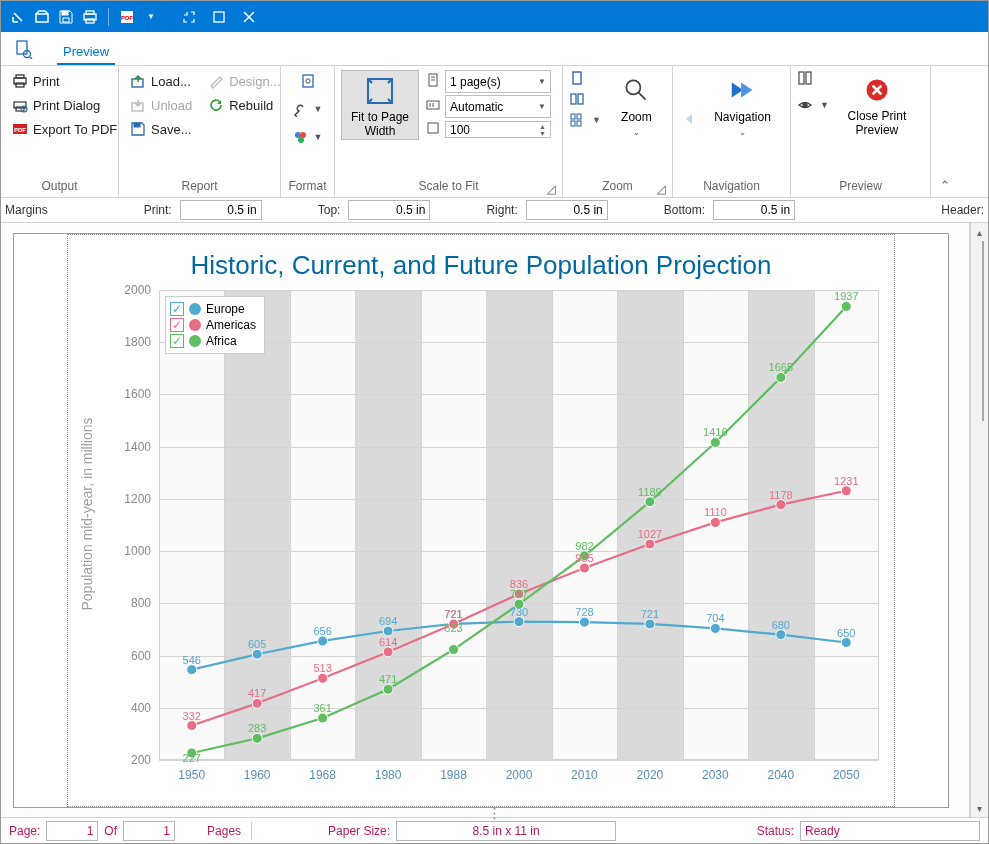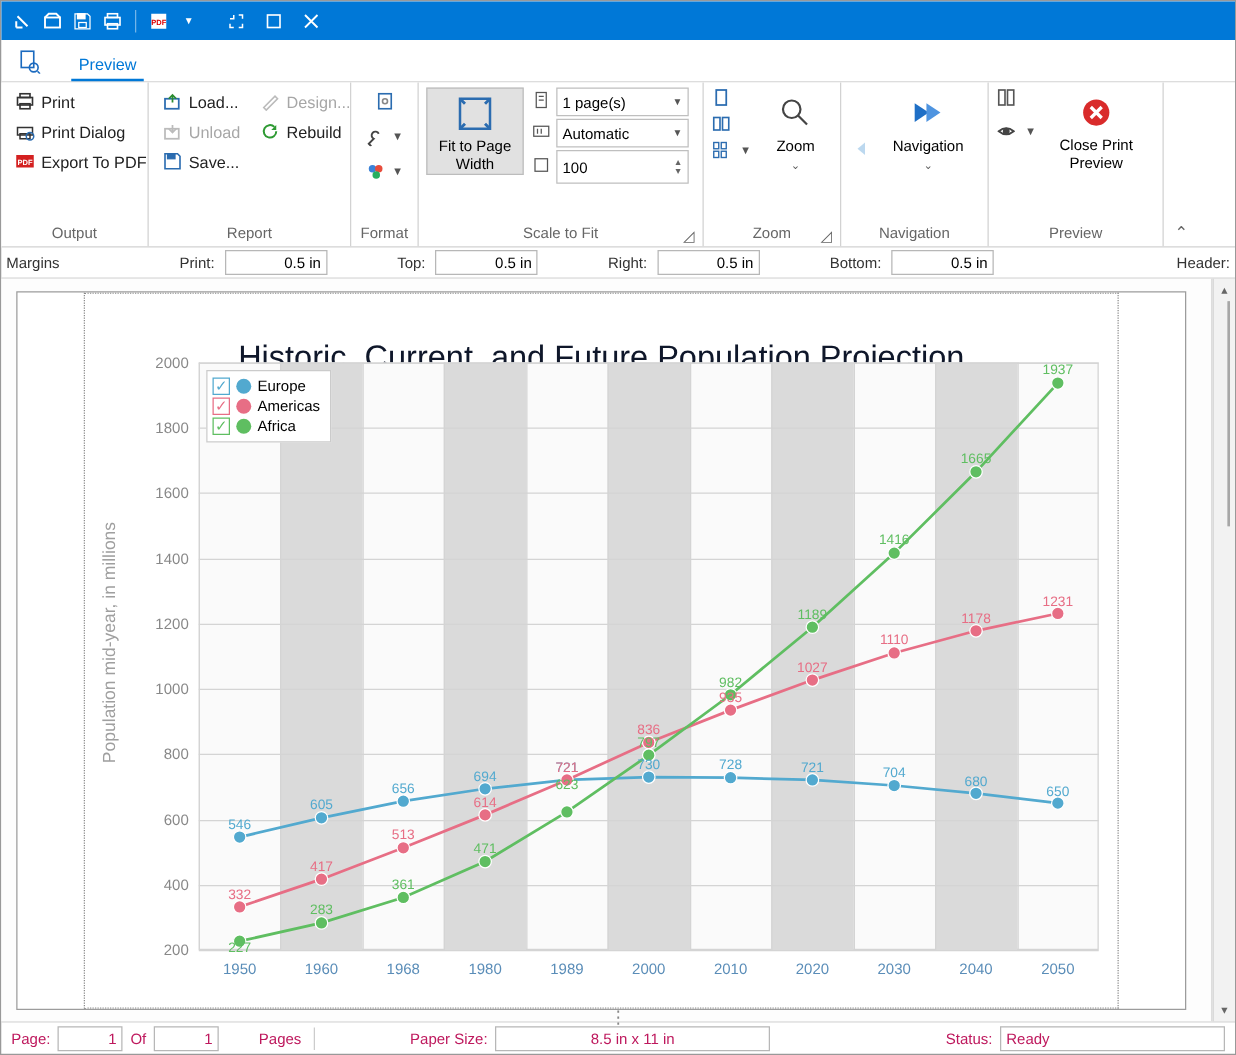--- a/index.html
+++ b/index.html
@@ -65,21 +65,21 @@
   padding: 4px 8px 0; cursor:pointer; text-align:center; gap:4px; width: 78px;
 }
 .large-btn .ico { width:32px;height:32px;display:flex;align-items:center;justify-content:center;}
 .large-btn.pressed { background:#e1e1e1; border:1px solid #bcbcbc; }
 .drop-arrow { font-size:9px; color:#555; }
 .inline-combo {
   height:23px; width:106px; border:1px solid #bfbfbf; display:flex; align-items:center; padding:0 4px; background:#fff; font-size:12px;
 }
 .inline-combo .val{flex:1;}
 .inline-combo .arr{font-size:8px;color:#555;}
-.spinner{height:27px;width:106px;border:1px solid #bfbfbf;display:flex;align-items:center;padding:0 4px;background:#fff;}
+.spinner{height:17px;width:106px;border:1px solid #bfbfbf;display:flex;align-items:center;padding:0 4px;background:#fff;}
 .spinner .val{flex:1;font-size:12px;}
 .spinner .spins{display:flex;flex-direction:column;font-size:7px;color:#666;line-height:7px;}
 .vcol { display:flex; flex-direction:column; gap:2px; }
 .ribbon-collapse { width:28px; display:flex;align-items:flex-end;justify-content:center;padding-bottom:4px;cursor:pointer;color:#666;}
 
 .margins-bar {
   height:25px; display:flex; align-items:center; font-size:12px; padding: 0 4px; gap:8px; border-bottom:1px solid #d2d2d2;
 }
 .margins-bar label{color:#333;}
 .mfield{height:20px;border:1px solid #b7b7b7;display:flex;align-items:center;justify-content:flex-end;padding:0 4px;width:82px;font-size:12px;background:#fff;}
@@ -88,21 +88,21 @@
 .preview-wrap{display:flex;height:594px;}
 .preview-canvas{flex:1;background:#fdfdfd;position:relative;overflow:hidden;border-right:1px solid #d2d2d2;padding:10px 12px 0;}
 .page{background:#fff;border:1px solid #9c9c9c;width:936px;height:575px;position:relative;overflow:hidden;}
 .margin-guide{position:absolute;border:1px dotted #8b8b8b;left:53px;right:53px;top:0;bottom:0;}
 .scrollbar{width:18px;background:#f2f2f2;border-left:1px solid #d2d2d2;display:flex;flex-direction:column;align-items:center;}
 .scrollbar .sbtn{height:18px;color:#666;font-size:10px;cursor:pointer;display:flex;align-items:center;justify-content:center;width:100%;}
 .scrollbar .track{flex:1;position:relative;}
 .scrollbar .thumb{position:absolute;left:2px;right:2px;top:0;height:180px;background:#c7c7c7;border:1px solid #a7a7a7;}
 .scrollbar .grip{position:absolute;left:3px;right:3px;bottom:22px;height:18px;color:#888;font-size:14px;display:flex;align-items:center;justify-content:center;}
 
-.chart-title{font-size:26px;color:#0f172a;text-align:center;position:absolute;top:16px;left:0;right:0;font-weight:400;margin-top:20px;}
+.chart-title{font-size:26px;color:#0369a1;text-align:center;position:absolute;top:16px;left:0;right:0;font-weight:400;}
 .plot{position:absolute;left:145px;top:56px;width:720px;height:470px;}
 .yaxis-title{position:absolute;left:65px;top:55px;width:470px;transform:rotate(-90deg);transform-origin:0 0;color:#9f9f9f;font-size:14px;text-align:center;translate:0 460px;}
 .ytick{position:absolute;right:100%;padding-right:8px;font-size:12px;color:#888;transform:translateY(-50%);}
 .xtick{position:absolute;top:100%;padding-top:8px;font-size:12px;color:#5a8db8;transform:translateX(-50%);}
 .band{position:absolute;top:0;bottom:0;background:#dadada;}
 .grid-line-h{position:absolute;left:0;right:0;border-top:1px solid #d4d4d4;}
 .grid-line-v{position:absolute;top:0;bottom:0;border-left:1px solid #d4d4d4;}
 .plot-area{position:absolute;inset:0;border:1px solid #d4d4d4;background:#fafafa;}
 svg.series{position:absolute;inset:0;overflow:visible;}
 .point-label{position:absolute;font-size:11px;transform:translate(-50%,-130%);white-space:nowrap;}
@@ -481,21 +481,21 @@
           <div class="xtick" style="left: 32.7273px;">1950</div>
           <div class="band" style="left: 65.4545px; width: 65.4545px;"></div>
           <div class="grid-line-v" style="left: 65.4545px;"></div>
           <div class="xtick" style="left: 98.1818px;">1960</div>
           <div class="grid-line-v" style="left: 130.909px;"></div>
           <div class="xtick" style="left: 163.636px;">1968</div>
           <div class="band" style="left: 196.364px; width: 65.4545px;"></div>
           <div class="grid-line-v" style="left: 196.364px;"></div>
           <div class="xtick" style="left: 229.091px;">1980</div>
           <div class="grid-line-v" style="left: 261.818px;"></div>
-          <div class="xtick" style="left: 294.545px;">1989</div>
+          <div class="xtick" style="left: 294.545px;">1988</div>
           <div class="band" style="left: 327.273px; width: 65.4545px;"></div>
           <div class="grid-line-v" style="left: 327.273px;"></div>
           <div class="xtick" style="left: 360px;">2000</div>
           <div class="grid-line-v" style="left: 392.727px;"></div>
           <div class="xtick" style="left: 425.455px;">2010</div>
           <div class="band" style="left: 458.182px; width: 65.4545px;"></div>
           <div class="grid-line-v" style="left: 458.182px;"></div>
           <div class="xtick" style="left: 490.909px;">2020</div>
           <div class="grid-line-v" style="left: 523.636px;"></div>
           <div class="xtick" style="left: 556.364px;">2030</div>

